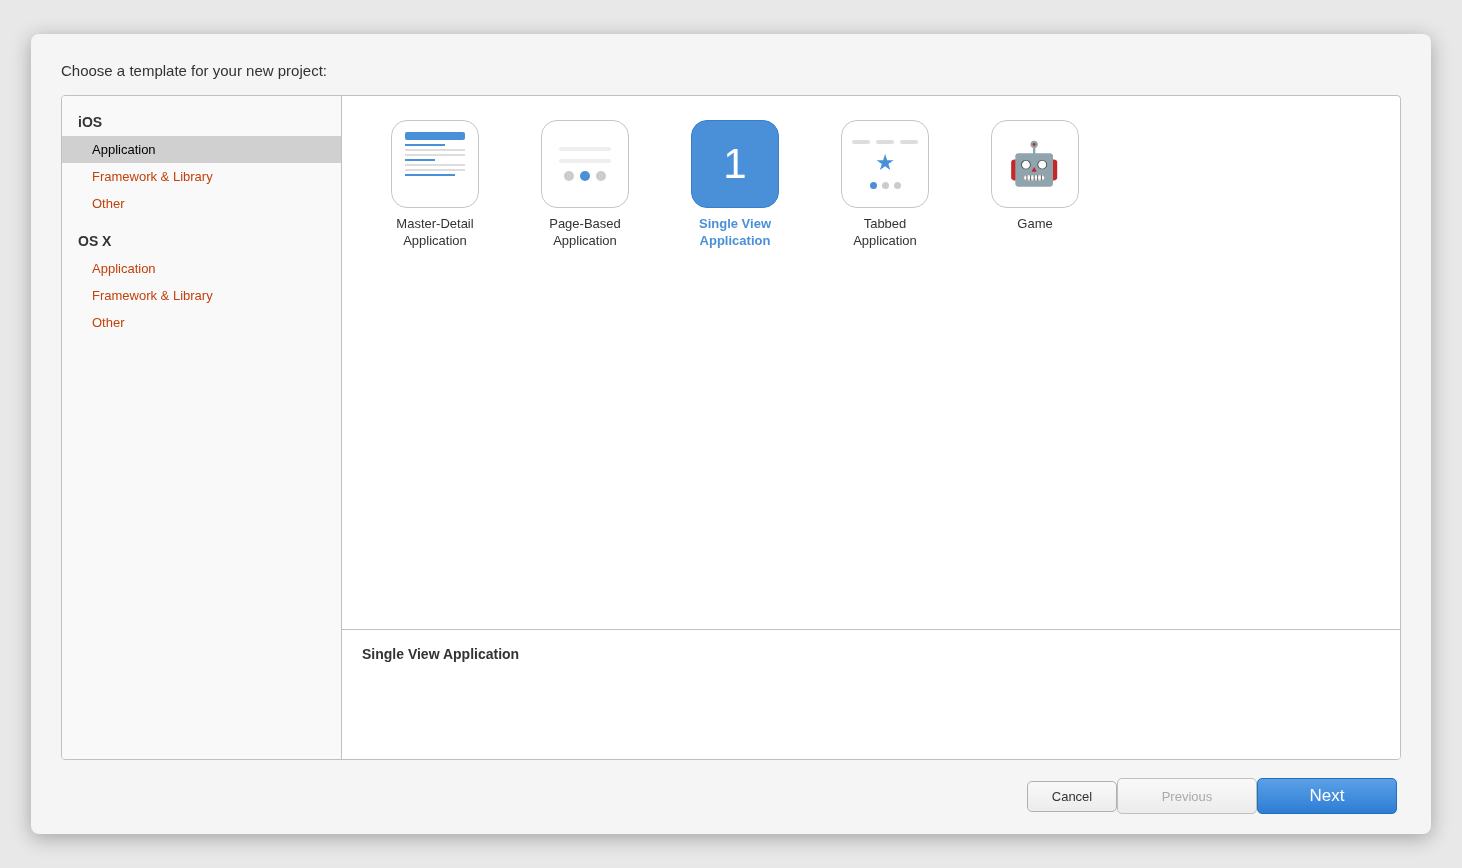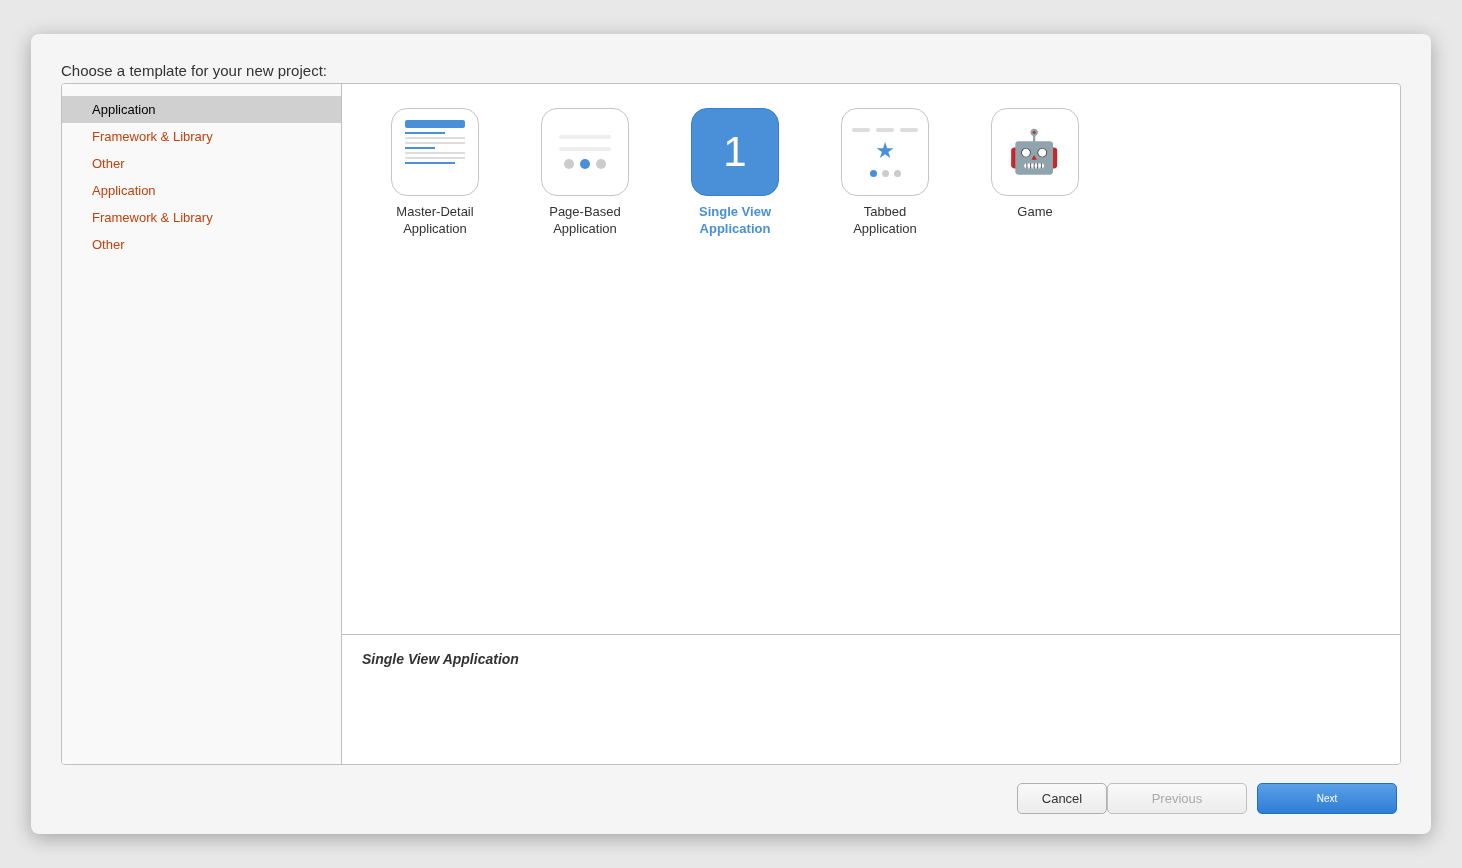--- a/index.html
+++ b/index.html
@@ -18,21 +18,21 @@
       width: 1400px;
       min-height: 800px;
       padding: 28px 30px 20px 30px;
       box-shadow: 0 4px 20px rgba(0,0,0,0.3);
       display: flex;
       flex-direction: column;
     }
     .dialog-title {
       font-size: 15px;
       color: #333;
-      margin-bottom: 4px;
+      margin-bottom: 16px;
     }
     .main-content {
       display: flex;
       flex: 1;
       border: 1px solid #c0c0c0;
       background: #fff;
       border-radius: 4px;
       overflow: hidden;
     }
     .sidebar {
@@ -103,21 +103,20 @@
       border-top: 1px solid #c0c0c0;
       padding: 16px 20px;
       min-height: 130px;
       background: #fff;
     }
     .description-title {
       font-size: 14px;
       font-weight: 600;
       color: #333;
       margin-bottom: 8px;
-      font-style: italic;
     }
     .description-text {
       font-size: 13px;
       color: #555;
       line-height: 1.5;
     }
     .footer {
       display: flex;
       justify-content: flex-end;
       align-items: center;
@@ -129,39 +128,39 @@
       border: 1px solid #b0b0b0;
       border-radius: 5px;
       padding: 7px 22px;
       font-size: 13px;
       color: #333;
       cursor: pointer;
       min-width: 90px;
     }
     .btn-group {
       display: flex;
-      gap: 10px;
+      gap: 0;
       border-radius: 8px;
     }
     .btn-previous {
       background: linear-gradient(to bottom, #f9f9f9, #ececec);
       border: 1px solid #c0c0c0;
       border-radius: 5px;
       padding: 7px 28px;
       font-size: 13px;
       color: #aaa;
       cursor: default;
       min-width: 140px;
     }
     .btn-next {
       background: linear-gradient(to bottom, #5ba0e8, #2e7dd4);
       border: 1px solid #2070c0;
       border-radius: 5px;
       padding: 7px 28px;
-      font-size: 10px;
+      font-size: 17px;
       color: #fff;
       cursor: pointer;
       min-width: 140px;
       font-weight: 500;
     }
 
     
     .master-detail-icon {
       position: relative;
       width: 60px;
@@ -223,24 +222,26 @@
   </style>
 </head>
 <body>
 
 <div class="dialog">
   <div class="dialog-title">Choose a template for your new project:</div>
 
   <div class="main-content">
 
     <div class="sidebar">
+      <div class="sidebar-section-header">iOS</div>
       <div class="sidebar-item selected">Application</div>
       <div class="sidebar-item">Framework &amp; Library</div>
       <div class="sidebar-item">Other</div>
 
+      <div class="sidebar-section-header" style="margin-top:10px;">OS X</div>
       <div class="sidebar-item">Application</div>
       <div class="sidebar-item">Framework &amp; Library</div>
       <div class="sidebar-item">Other</div>
     </div>
 
     <div class="content-area">
       <div class="templates-grid">
 
         <div class="template-item">
           <div class="template-icon">

